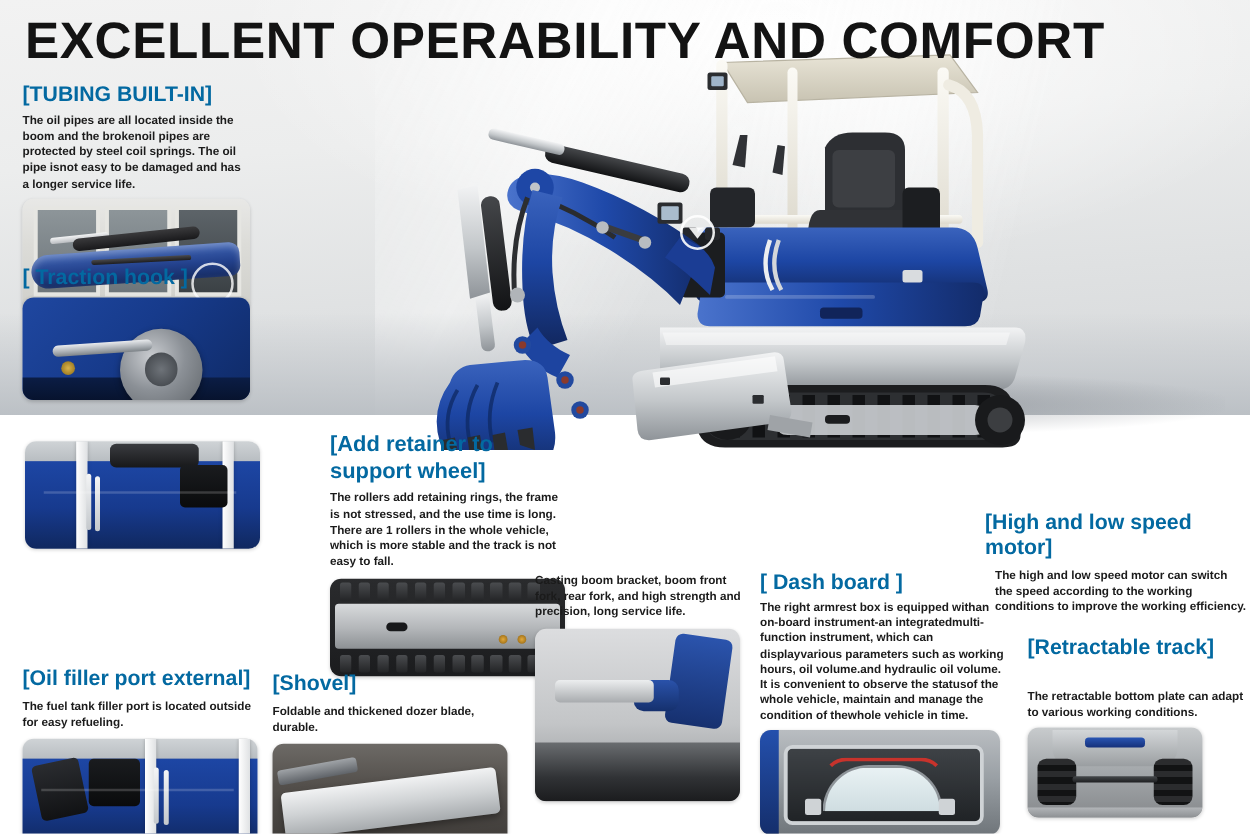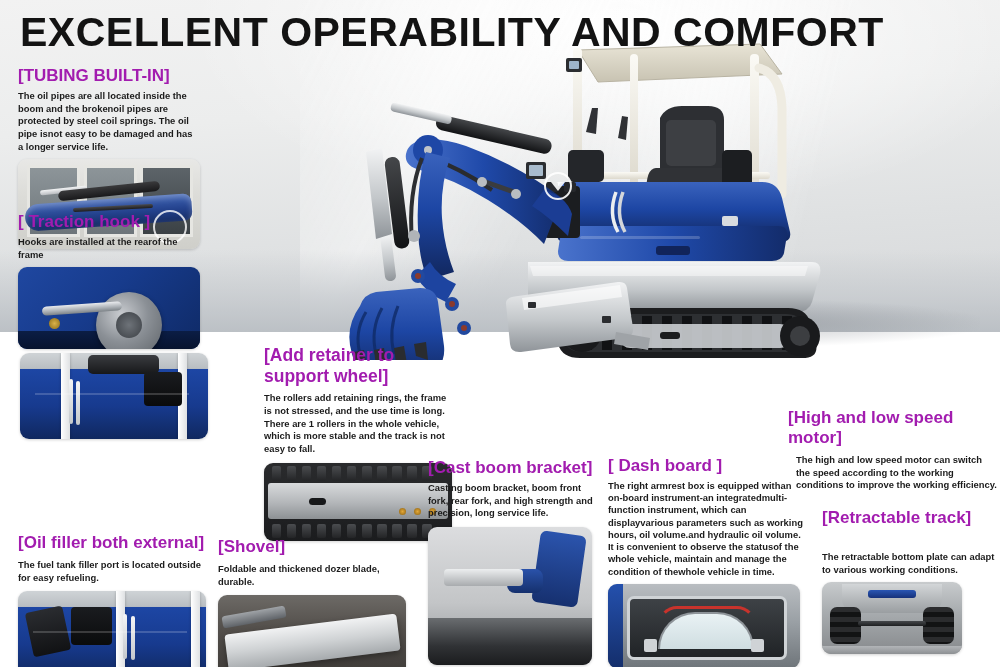--- a/index.html
+++ b/index.html
@@ -66,21 +66,21 @@
     color: #131313;
     white-space: nowrap;
     line-height: 1;
   }
 
   
   .feature { position: absolute; }
   .f-title {
     font-size: 17px;
     font-weight: bold;
-    color: #a21caf;
+    color: #0369a1;
     line-height: 1.18;
     margin: 0 0 4px 0;
     white-space: pre-line;
   }
   .f-title.big { font-size: 17.5px; }
   .f-body {
     font-size: 9.4px;
     font-weight: bold;
     color: #1b1b1b;
     line-height: 1.35;
@@ -481,21 +481,20 @@
       <div class="rod"></div>
       <div class="cyl"></div>
       <div class="boom"></div>
       <div class="hose"></div>
       <div class="logo"></div>
     </div>
   </div>
 
   <div class="feature" style="left:18px; top:212px; width:182px;">
     <div class="f-title">[ Traction hook ]</div>
-    <div class="f-body">Hooks are installed at the rearof the frame</div>
     <div class="photo art-hook" style="width:182px; height:82px; margin-top:6px;">
       <div class="plate"></div>
       <div class="hub"></div>
       <div class="bar"></div>
       <div class="bolt"></div>
     </div>
   </div>
 
   <div class="feature" style="left:20px; top:345px; width:190px;">
     <div class="photo art-blue" style="width:188px; height:86px; margin-top:8px;">
@@ -538,21 +537,21 @@
         <div class="shoe" style="left:76%; top:78%"></div>
       <div class="shoe" style="left:84%; top:78%"></div>
       <div class="slot"></div>
       <div class="dot" style="left:72%; top:58%"></div>
       <div class="dot" style="left:80%; top:58%"></div>
       <div class="dot" style="left:88%; top:58%"></div>
     </div>
   </div>
 
   <div class="feature" style="left:18px; top:533px; width:192px;">
-    <div class="f-title">[Oil filler both external]</div>
+    <div class="f-title">[Oil filler port external]</div>
     <div class="f-body" style="margin-top:6px;">The fuel tank filler port is located outside for easy refueling.</div>
     <div class="photo art-blue" style="width:188px; height:86px; margin-top:7px;">
       <div class="tank" style="left:6%; top:20%; width:20%; height:52%; transform:rotate(-12deg)"></div>
       <div class="darkbox" style="right:50%; top:18%; width:22%; height:44%"></div>
       <div class="post" style="left:52%"></div>
       <div class="post" style="left:92%"></div>
       <div class="hose2" style="left:56%; top:26%"></div>
       <div class="hose2" style="left:60%; top:28%"></div>
       <div class="panelline"></div>
     </div>
@@ -561,21 +560,20 @@
   <div class="feature" style="left:218px; top:537px; width:192px;">
     <div class="f-title">[Shovel]</div>
     <div class="f-body" style="margin-top:6px;">Foldable and thickened dozer blade, durable.</div>
     <div class="photo art-shovel" style="width:188px; height:84px; margin-top:7px;">
       <div class="arm"></div>
       <div class="blade"></div>
     </div>
   </div>
 
   <div class="feature" style="left:428px; top:458px; width:170px;">
-    <div class="f-title">[Cast boom bracket]</div>
     <div class="f-body">Casting boom bracket, boom front fork, rear fork, and high strength and precision, long service life.</div>
     <div class="photo art-bracket" style="width:164px; height:138px; margin-top:7px;">
       <div class="blue1"></div>
       <div class="blue2"></div>
       <div class="steel"></div>
       <div class="tracklow"></div>
     </div>
   </div>
 
   <div class="feature" style="left:608px; top:456px; width:200px;">

